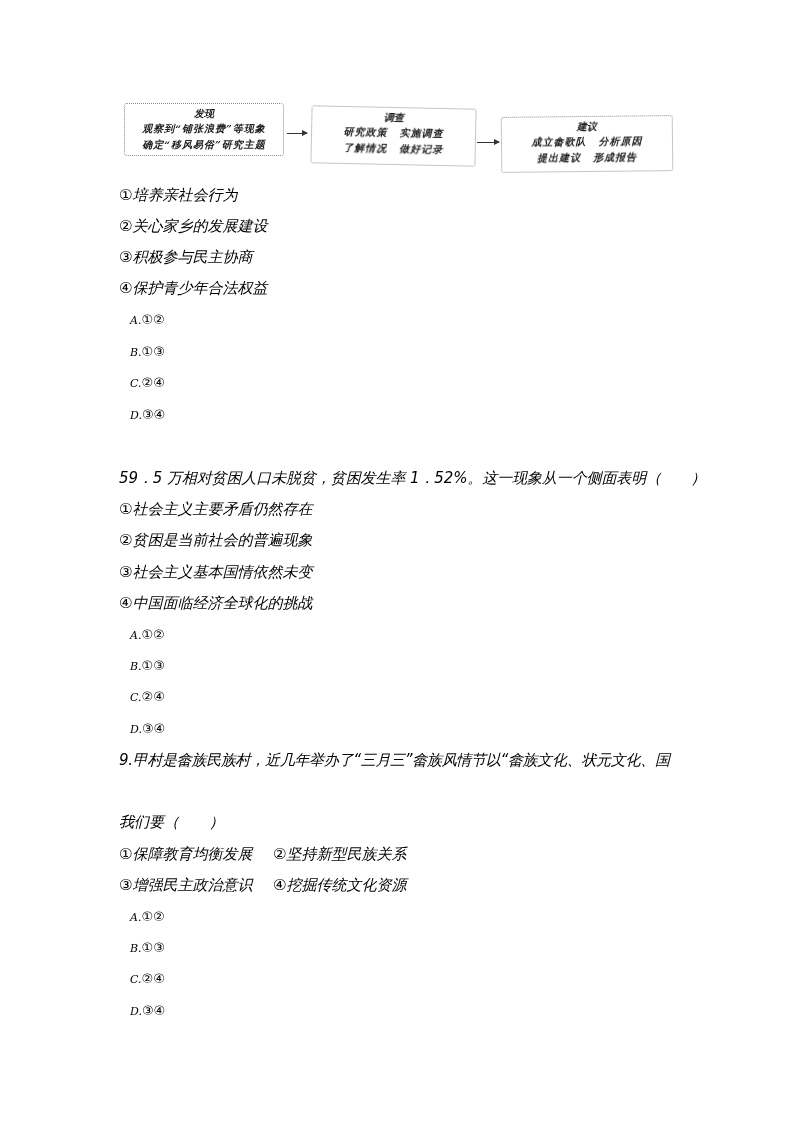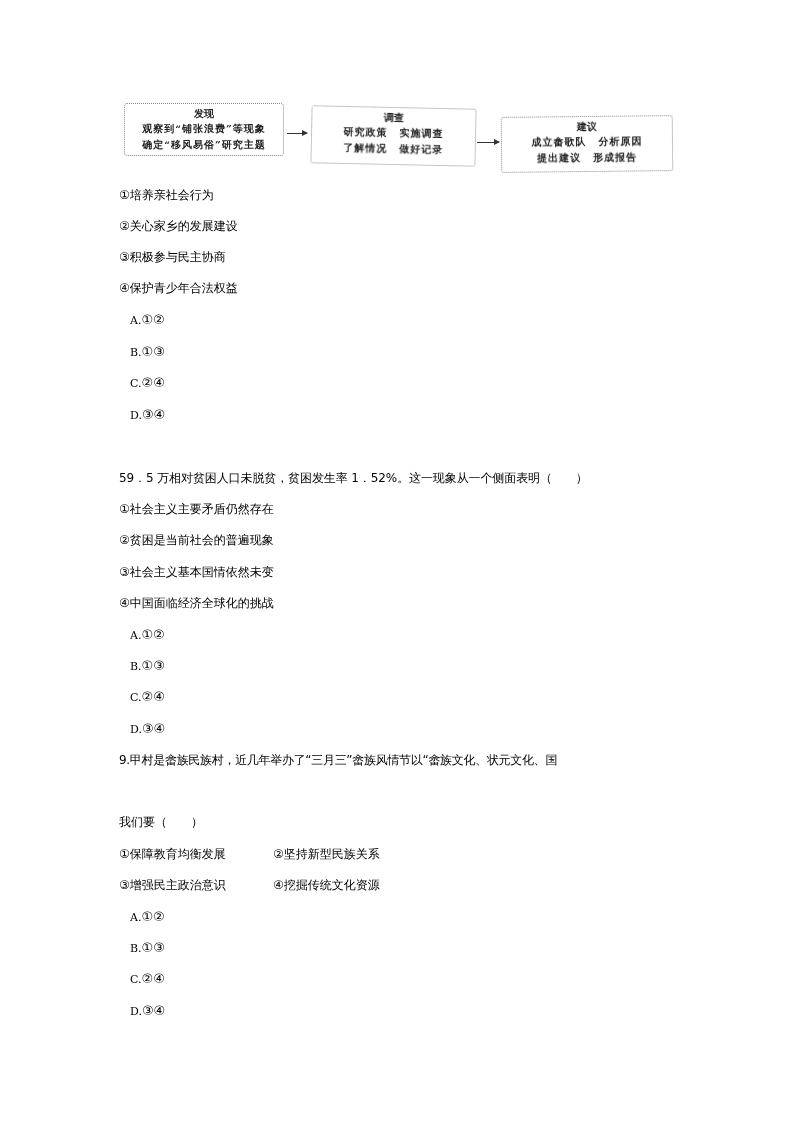--- a/index.html
+++ b/index.html
@@ -11,21 +11,21 @@
       width: 794px;
       height: 1123px;
       position: relative;
       overflow: hidden;
       font-family: "DejaVu Sans", sans-serif;
       color: #000;
     }
     .page {
       position: absolute;
       left: 0; top: 0;
-      width: 794px; height: 1123px;
+      width: 794px; height: 1123px; font-style: italic;
     }
     
     .diagram {
       position: absolute;
       left: 120px; top: 98px;
       width: 560px; height: 80px;
     }
     .dbox {
       position: absolute;
       border: 1.5px dotted #8a8a8a;
@@ -68,21 +68,21 @@
       border-top: 3.5px solid transparent;
       border-bottom: 3.5px solid transparent;
     }
     .arrow1 { left: 167px; top: 35px; width: 20px; }
     .arrow2 { left: 357px; top: 44px; width: 22px; }
 
     
     .line {
       position: absolute;
       left: 119px;
-      font-size: 12px;
+      font-size: 15px;
       line-height: 16px;
       white-space: nowrap;
       letter-spacing: 0px;
     }
     .opt {
       position: absolute;
       left: 130px;
       font-family: "DejaVu Serif", serif;
       font-size: 11px;
       line-height: 16px;

